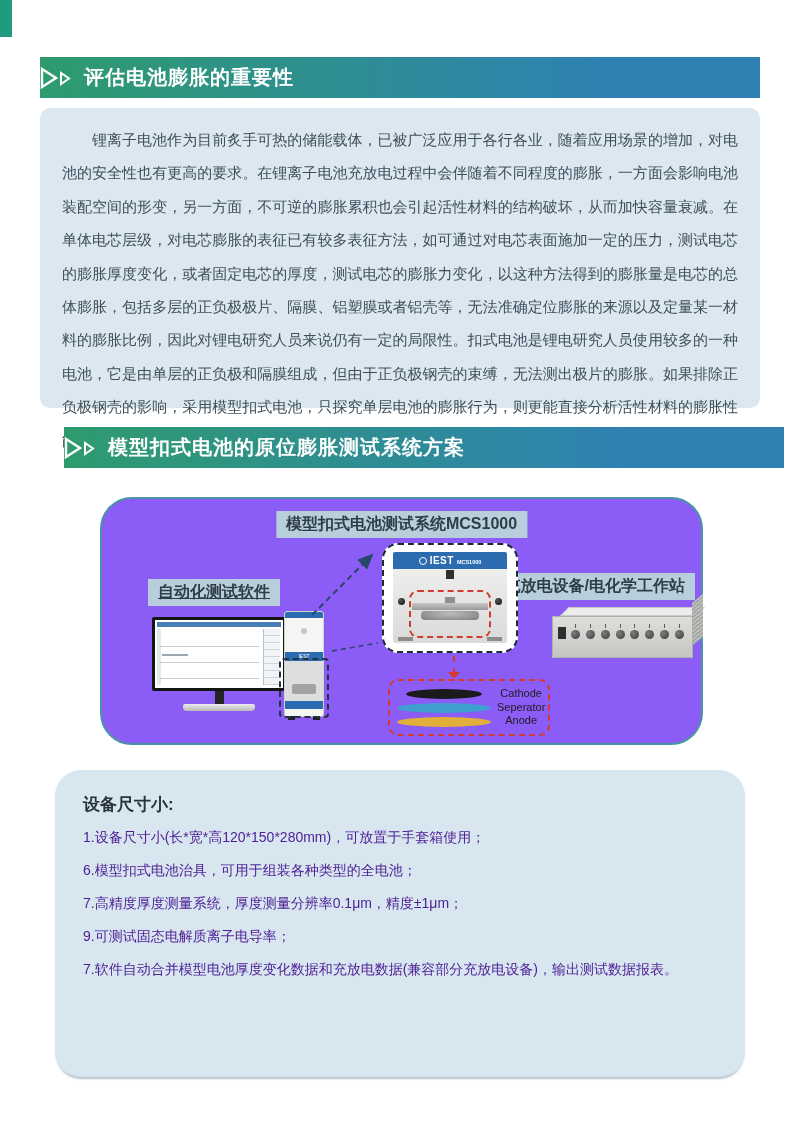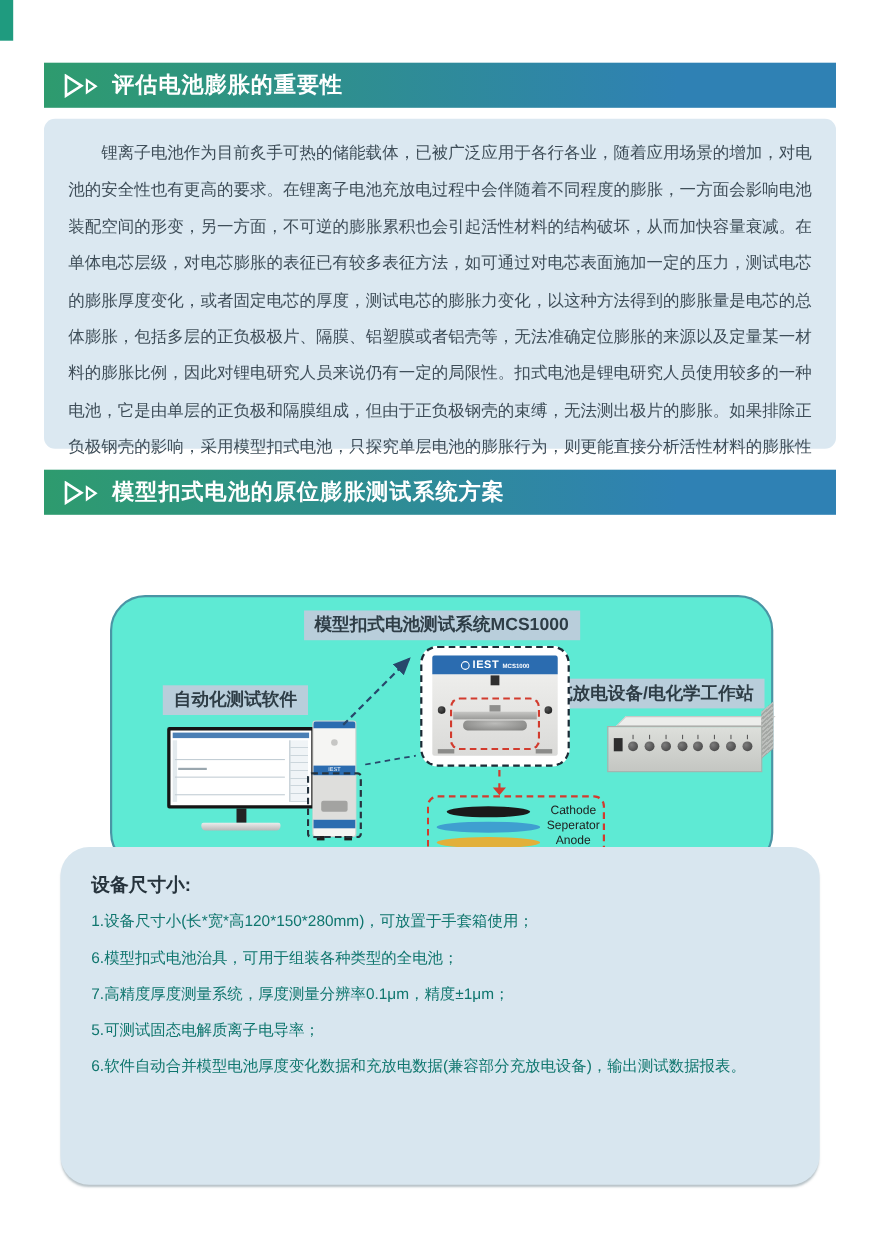--- a/index.html
+++ b/index.html
@@ -5,39 +5,39 @@
   * { margin:0; padding:0; box-sizing:border-box; }
   html,body { background:#ffffff; }
   body { font-family:"Liberation Sans","DejaVu Sans",sans-serif; }
   .page { position:relative; width:800px; height:1131px; background:#ffffff; overflow:hidden; margin:0 auto; }
 
   .corner-mark { position:absolute; left:0; top:0; width:12px; height:37px; background:#1F9B7F; }
 
   
   .banner { position:absolute; left:40px; width:720px; height:41px;
     background:linear-gradient(90deg,#2E9B6E 0%,#2F81B4 80%);
-    display:flex; align-items:center; padding-left:18px; }
+    display:flex; align-items:center; }
   .banner-1 { top:57px; }
-  .banner-2 { top:427px; }
+  .banner-2 { top:427px;margin-left:24px; }
   .banner h2 { color:#ffffff; font-size:20px; font-weight:bold; letter-spacing:1px; margin-left:12px; }
   .tri-icon { display:flex; align-items:center; }
 
   
   .text-card { position:absolute; left:40px; top:108px; width:720px; height:300px;
     background:#DBE8F1; border-radius:10px; padding:15px 22px; }
   .text-card p { color:#3F4E59; font-size:15px; line-height:33.4px; text-align:justify; text-indent:2em; }
 
   
   .diagram-card { position:absolute; left:100px; top:497px; width:603px; height:248px;
-    border:2.5px solid #4A95A5; border-radius:32px; background:#5eead4;margin-top:44px; }
+    border:2.5px solid #4A95A5; border-radius:32px; background:#8b5cf6; }
 
   .chip { position:absolute; background:#B9CEDB; color:#2E3D46; font-weight:bold;
     font-size:16px; padding:3px 10px; white-space:nowrap; }
   .chip-system { left:50%; transform:translateX(-50%); top:12px; }
-  .chip-software { left:46px; top:80px; }
+  .chip-software { left:46px; top:80px;text-decoration:underline; }
   .chip-cycler { right:6px; top:74px; }
 
   
   .monitor { position:absolute; left:50px; top:118px; width:134px; }
   .m-screen { width:134px; height:74px; border:3px solid #151515; border-radius:2px; background:#ffffff; position:relative; }
   .m-topbar { position:absolute; top:2px; left:2px; right:2px; height:5px; background:#4A7FB5; }
   .m-col { position:absolute; right:3px; top:9px; bottom:3px; width:17px; border-left:1px solid #b5c2ca;
     background:repeating-linear-gradient(180deg,#f0f4f7 0 6px,#ccd6dc 6px 7px); }
   .m-line1,.m-line2,.m-line3 { position:absolute; left:4px; right:24px; height:1px; background:#c3ced5; }
   .m-line1 { top:26px; } .m-line2 { top:42px; } .m-line3 { top:58px; }
@@ -111,21 +111,21 @@
 
   
   .blue-arrow { position:absolute; left:196px; top:40px; }
 
   
   .features-card { position:absolute; left:55px; top:770px; width:690px; height:307px;
     background:#D8E6EF; border-radius:26px; padding:23px 28px;
     box-shadow:0 3px 2px -1px rgba(50,80,95,.35); }
   .features-title { font-size:17px; font-weight:bold; color:#26333C; margin-bottom:12px; }
   .features-list { list-style:none; display:flex; flex-direction:column; gap:14px; }
-  .features-list li { font-size:14px; color:#0f766e; line-height:19px; }
+  .features-list li { font-size:14px; color:#4c1d95; line-height:19px; }
 </style>
 </head>
 <body>
 
 <div class="page">
 
   <div class="corner-mark"></div>
 
   <div class="banner banner-1">
     <span class="tri-icon">
@@ -251,18 +251,18 @@
     </div>
 
   </div>
 
   <div class="features-card">
     <div class="features-title">设备尺寸小:</div>
     <ul class="features-list">
       <li>1.设备尺寸小(长*宽*高120*150*280mm)，可放置于手套箱使用；</li>
       <li>6.模型扣式电池治具，可用于组装各种类型的全电池；</li>
       <li>7.高精度厚度测量系统，厚度测量分辨率0.1μm，精度±1μm；</li>
-      <li>5.可测试固态电解质离子电导率；</li>
-      <li>6.软件自动合并模型电池厚度变化数据和充放电数据(兼容部分充放电设备)，输出测试数据报表。</li>
+      <li>9.可测试固态电解质离子电导率；</li>
+      <li>7.软件自动合并模型电池厚度变化数据和充放电数据(兼容部分充放电设备)，输出测试数据报表。</li>
     </ul>
   </div>
 
 </div>
 
 </body></html>

